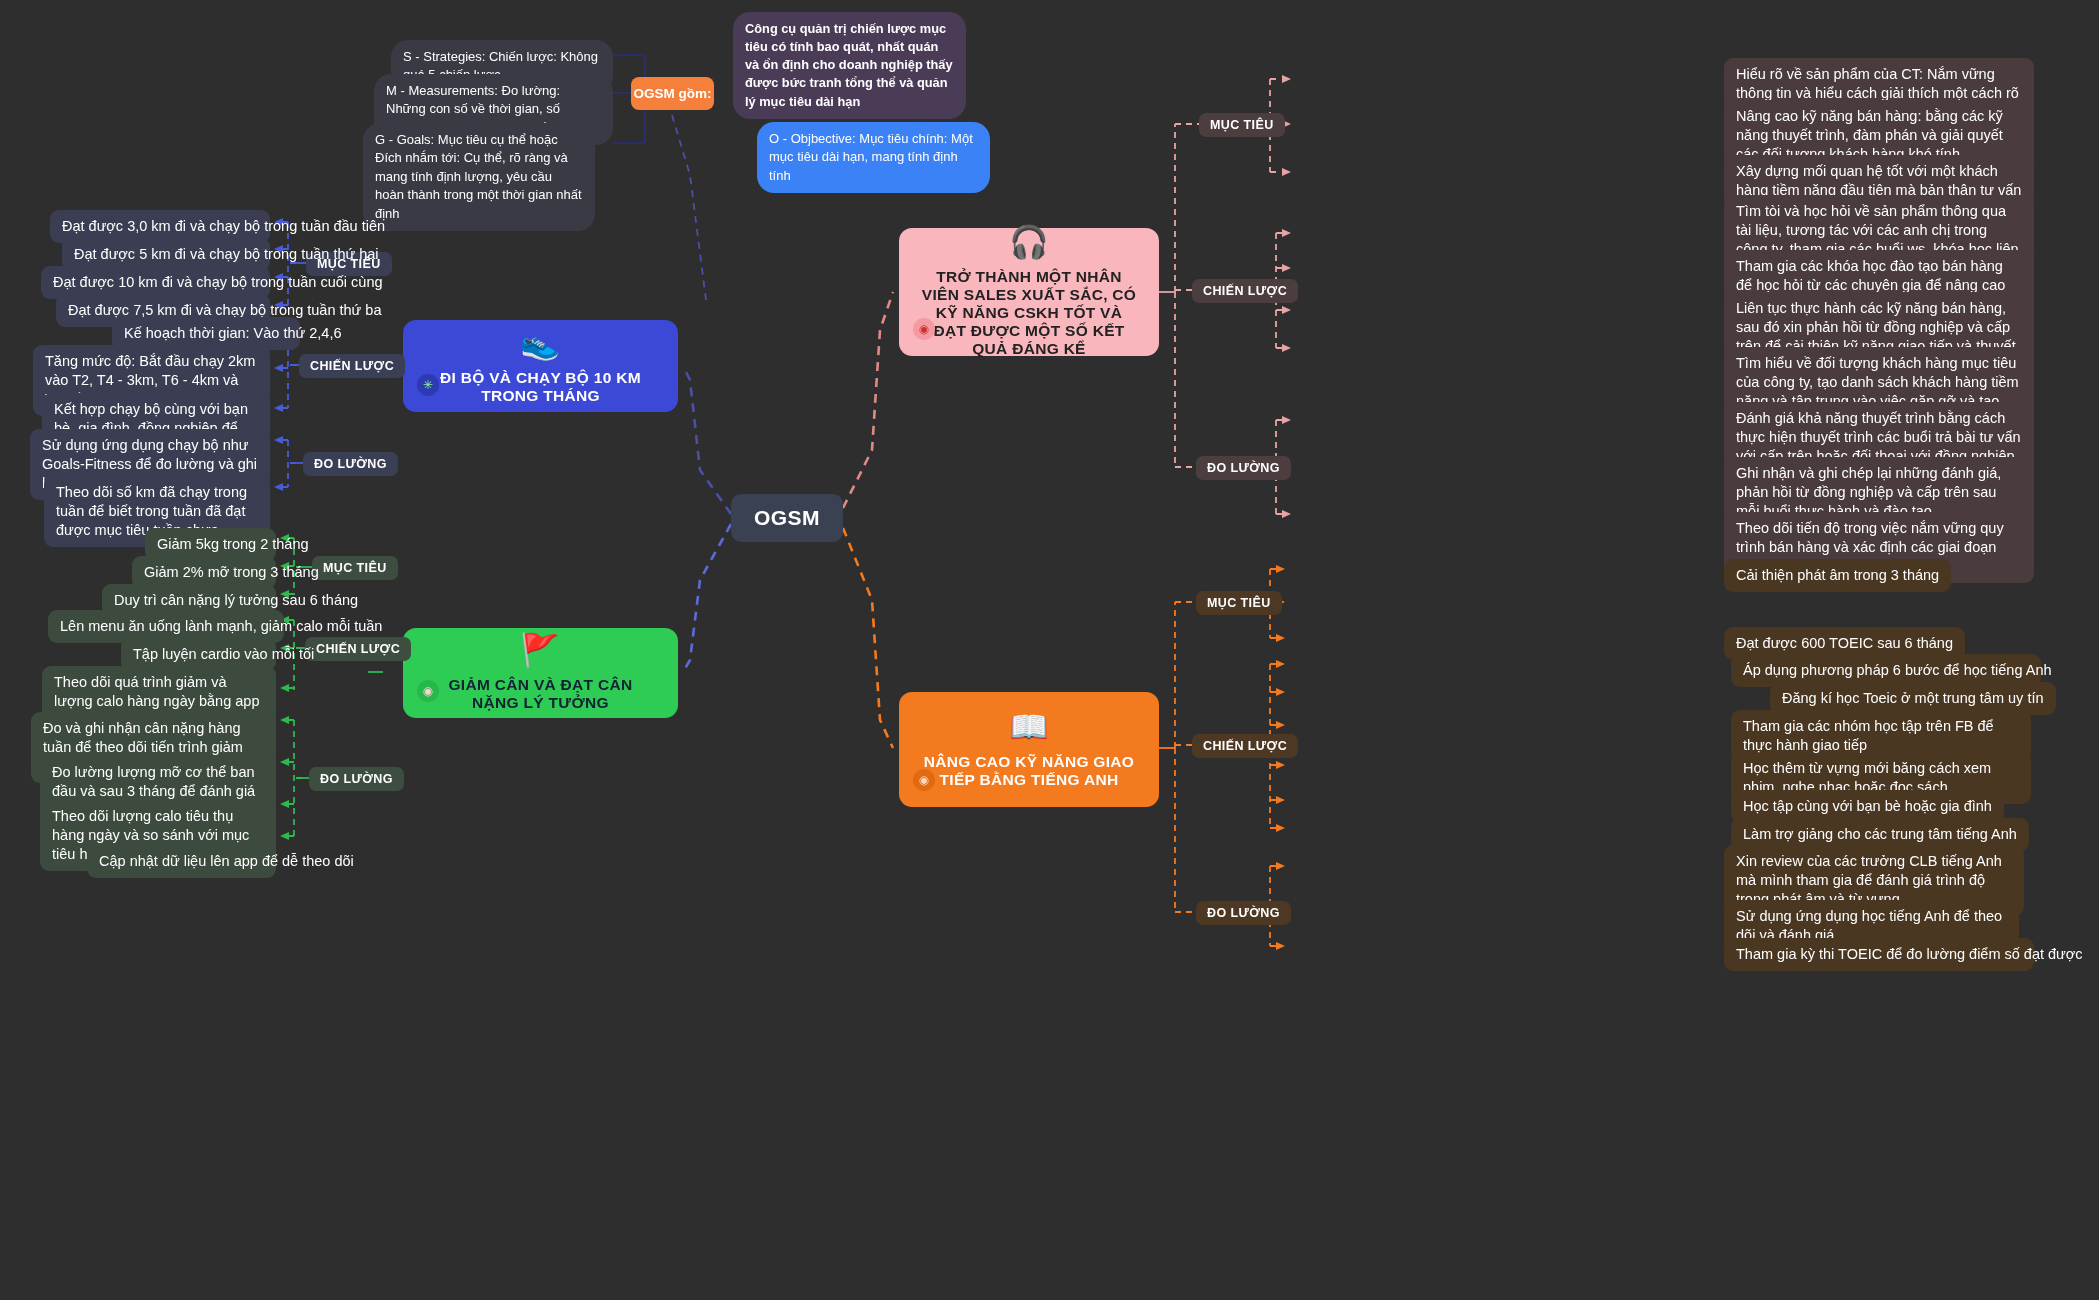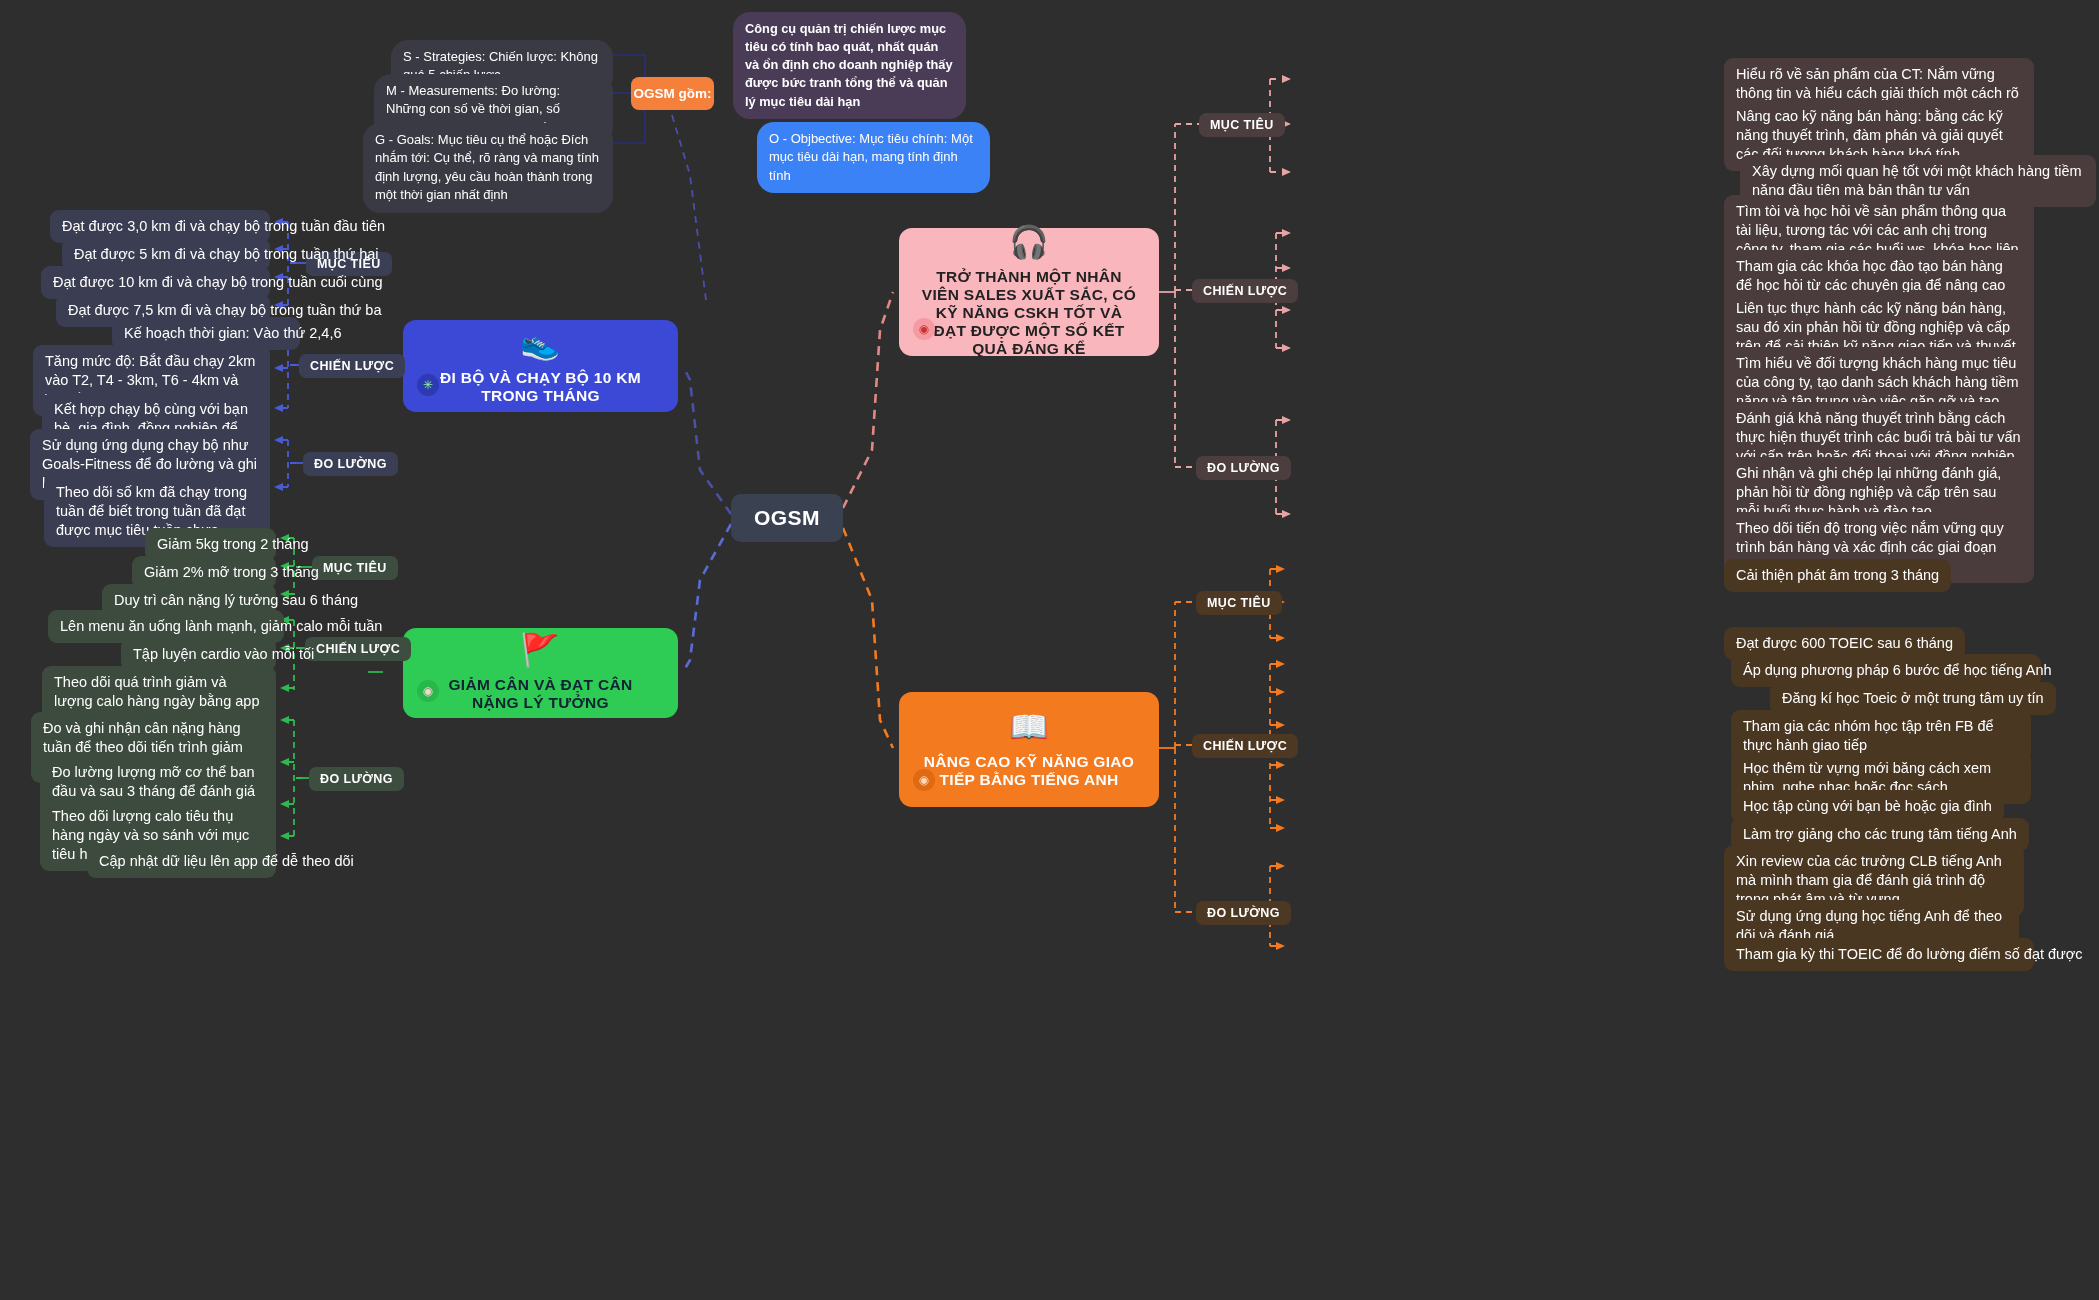--- a/index.html
+++ b/index.html
@@ -76,21 +76,21 @@
     display:flex; align-items:center; justify-content:center;
     color:#fff; font-size:13.5px; font-weight:600;
   }
 
   
   .defbox { position:absolute; border-radius:17px; padding:8px 12px; font-size:13px; color:#fff; line-height:1.42; }
   #def-purple { left:733px; top:12px; width:233px; background:#4a3b56; font-weight:700; font-size:12.8px; }
   #def-obj    { left:721px; top:122px; width:233px; background:#3b82f6;margin-left:36px; }
   #def-s      { left:391px; top:40px;  width:222px; background:#3a3a44; }
   #def-m      { left:374px; top:74px;  width:239px; background:#3a3a44; }
-  #def-g      { left:363px; top:123px; width:250px; background:#3a3a44; }
+  #def-g      { left:363px; top:123px; width:232px; background:#3a3a44; }
 
   .nw { white-space:nowrap; }
 </style>
 </head>
 <body>
 
 <div class="canvas">
 
   <svg class="links" viewBox="0 0 2099 1300">
 
@@ -289,21 +289,21 @@
   <div class="node chip fam-green nw" style="left:121px; top:638px; width:155px;">Tập luyện cardio vào mỗi tối</div>
   <div class="node chip fam-green" style="left:42px;  top:666px; width:234px;">Theo dõi quá trình giảm và lượng calo hàng ngày bằng app Calories</div>
 
   <div class="node chip fam-green" style="left:31px;  top:712px; width:245px;">Đo và ghi nhận cân nặng hàng tuần để theo dõi tiến trình giảm cân</div>
   <div class="node chip fam-green" style="left:40px;  top:756px; width:236px;">Đo lường lượng mỡ cơ thể ban đầu và sau 3 tháng để đánh giá hiệu quả</div>
   <div class="node chip fam-green" style="left:40px;  top:800px; width:236px;">Theo dõi lượng calo tiêu thụ hàng ngày và so sánh với mục tiêu hàng ngày</div>
   <div class="node chip fam-green nw" style="left:87px;  top:845px; width:189px;">Cập nhật dữ liệu lên app để dễ theo dõi</div>
 
   <div class="node chip fam-pink" style="left:1724px; top:58px;  width:310px;">Hiểu rõ về sản phẩm của CT: Nắm vững thông tin và hiểu cách giải thích một cách rõ ràng và hấp dẫn</div>
   <div class="node chip fam-pink" style="left:1724px; top:100px; width:310px;">Nâng cao kỹ năng bán hàng: bằng các kỹ năng thuyết trình, đàm phán và giải quyết các đối tượng khách hàng khó tính</div>
-  <div class="node chip fam-pink" style="left:1724px; top:155px; width:356px;margin-left:16px;">Xây dựng mối quan hệ tốt với một khách hàng tiềm năng đầu tiên mà bản thân tư vấn</div>
+  <div class="node chip fam-pink" style="left:1724px; top:155px; width:310px;">Xây dựng mối quan hệ tốt với một khách hàng tiềm năng đầu tiên mà bản thân tư vấn</div>
 
   <div class="node chip fam-pink" style="left:1724px; top:195px; width:310px;">Tìm tòi và học hỏi về sản phẩm thông qua tài liệu, tương tác với các anh chị trong công ty, tham gia các buổi ws, khóa học liên quan</div>
   <div class="node chip fam-pink" style="left:1724px; top:250px; width:310px;">Tham gia các khóa học đào tạo bán hàng để học hỏi từ các chuyên gia để nâng cao kỹ năng bán hàng</div>
   <div class="node chip fam-pink" style="left:1724px; top:292px; width:310px;">Liên tục thực hành các kỹ năng bán hàng, sau đó xin phản hồi từ đồng nghiệp và cấp trên để cải thiện kỹ năng giao tiếp và thuyết phục.</div>
   <div class="node chip fam-pink" style="left:1724px; top:347px; width:310px;">Tìm hiểu về đối tượng khách hàng mục tiêu của công ty, tạo danh sách khách hàng tiềm năng và tập trung vào việc gặp gỡ và tạo mối quan hệ với họ.</div>
 
   <div class="node chip fam-pink" style="left:1724px; top:402px; width:310px;">Đánh giá khả năng thuyết trình bằng cách thực hiện thuyết trình các buổi trả bài tư vấn với cấp trên hoặc đối thoại với đồng nghiệp</div>
   <div class="node chip fam-pink" style="left:1724px; top:457px; width:310px;">Ghi nhận và ghi chép lại những đánh giá, phản hồi từ đồng nghiệp và cấp trên sau mỗi buổi thực hành và đào tạo</div>
   <div class="node chip fam-pink" style="left:1724px; top:512px; width:310px;">Theo dõi tiến độ trong việc nắm vững quy trình bán hàng và xác định các giai đoạn cần cải thiện</div>
 

